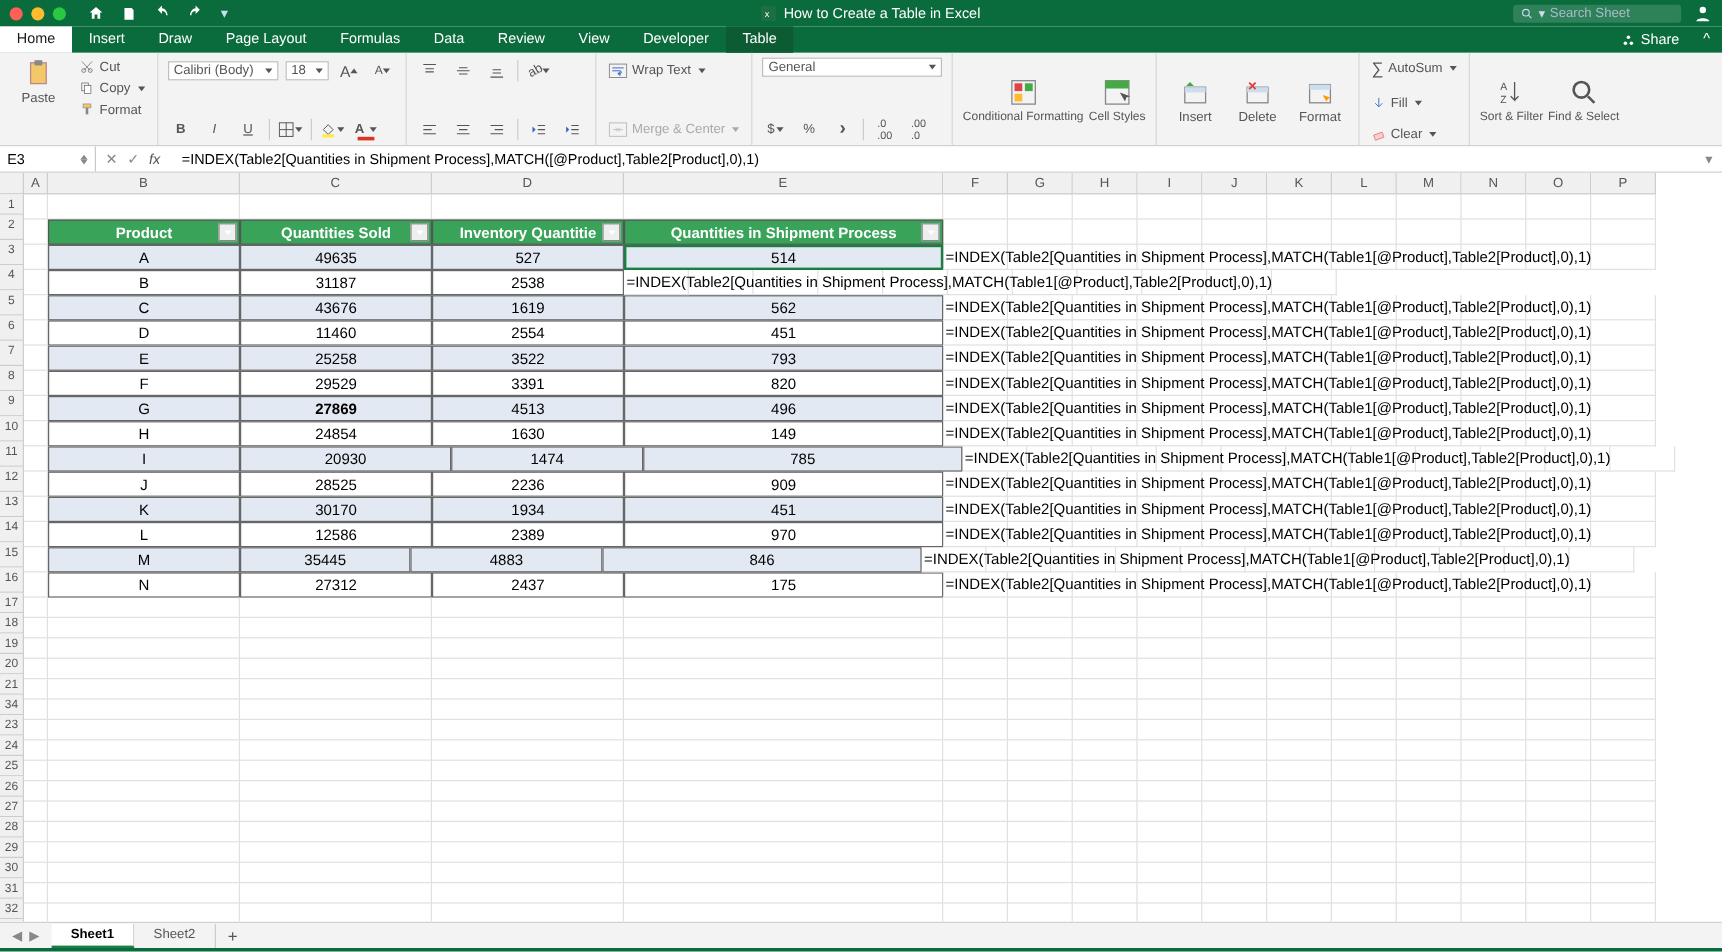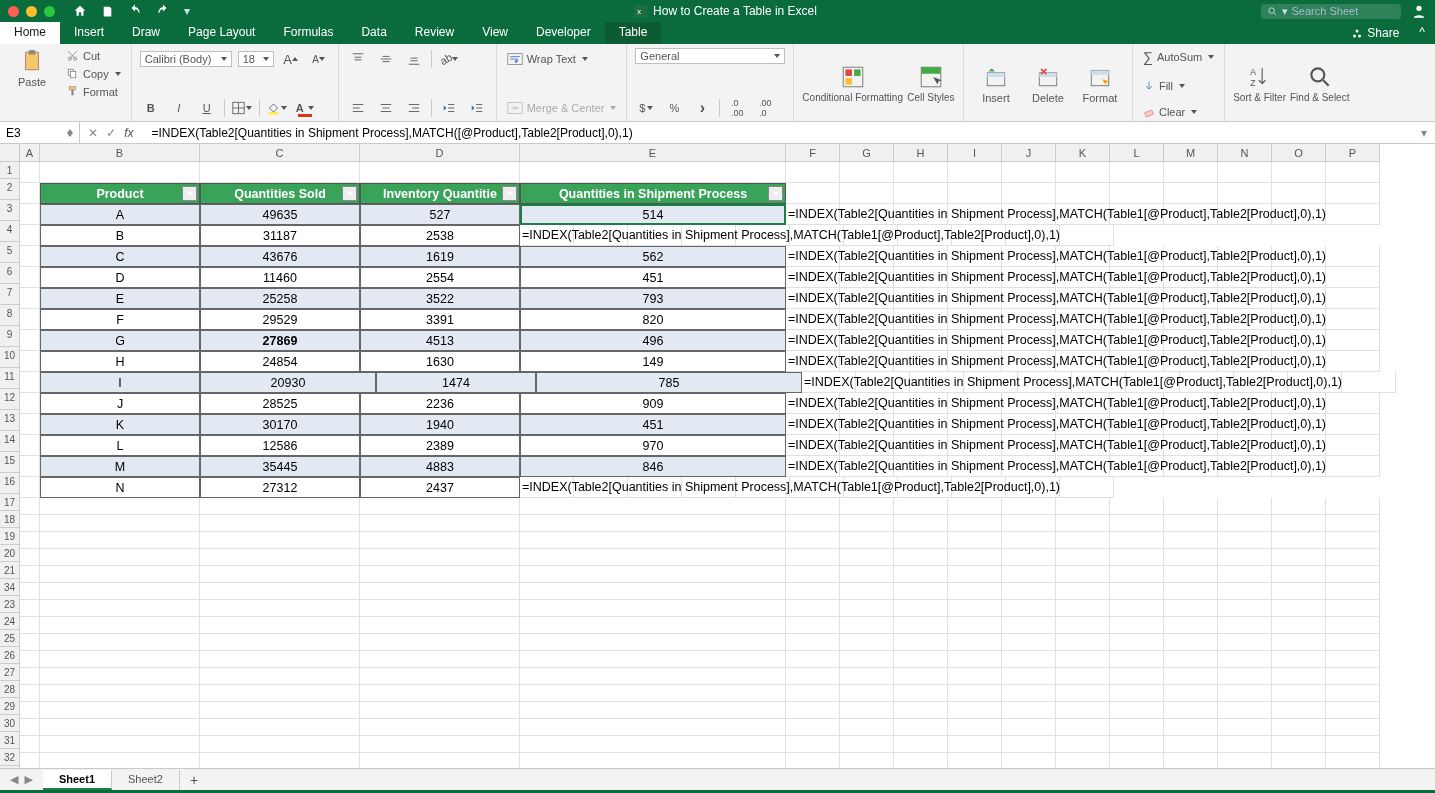--- a/index.html
+++ b/index.html
@@ -737,21 +737,21 @@
         <div class="cell" style="width: 54px;"></div>
         <div class="cell" style="width: 54px;"></div>
         <div class="cell" style="width: 54px;"></div>
         <div class="cell" style="width: 54px;"></div>
         <div class="cell" style="width: 54px;"></div>
       </div>
       <div class="row">
         <div class="cell" style="width: 20px;"></div>
         <div class="cell tcell tband" style="width: 160px;">K</div>
         <div class="cell tcell tband" style="width: 160px;">30170</div>
-        <div class="cell tcell tband" style="width: 160px;">1940</div>
+        <div class="cell tcell tband" style="width: 160px;">1934</div>
         <div class="cell tcell tband" style="width: 266px;">451</div>
         <div class="cell" style="width: 54px; overflow: visible; position: relative;">
           <span class="formtext" style="position: absolute; left: 2px; white-space: nowrap;">=INDEX(Table2[Quantities in Shipment Process],MATCH(Table1[@Product],Table2[Product],0),1)</span>
         </div>
         <div class="cell" style="width: 54px;"></div>
         <div class="cell" style="width: 54px;"></div>
         <div class="cell" style="width: 54px;"></div>
         <div class="cell" style="width: 54px;"></div>
         <div class="cell" style="width: 54px;"></div>
         <div class="cell" style="width: 54px;"></div>
@@ -776,21 +776,21 @@
         <div class="cell" style="width: 54px;"></div>
         <div class="cell" style="width: 54px;"></div>
         <div class="cell" style="width: 54px;"></div>
         <div class="cell" style="width: 54px;"></div>
         <div class="cell" style="width: 54px;"></div>
         <div class="cell" style="width: 54px;"></div>
       </div>
       <div class="row">
         <div class="cell" style="width: 20px;"></div>
         <div class="cell tcell tband" style="width: 160px;">M</div>
-        <div class="cell tcell tband" style="width: 160px;">35445</div>
+        <div class="cell tcell tband" style="width: 142px;">35445</div>
         <div class="cell tcell tband" style="width: 160px;">4883</div>
         <div class="cell tcell tband" style="width: 266px;">846</div>
         <div class="cell" style="width: 54px; overflow: visible; position: relative;">
           <span class="formtext" style="position: absolute; left: 2px; white-space: nowrap;">=INDEX(Table2[Quantities in Shipment Process],MATCH(Table1[@Product],Table2[Product],0),1)</span>
         </div>
         <div class="cell" style="width: 54px;"></div>
         <div class="cell" style="width: 54px;"></div>
         <div class="cell" style="width: 54px;"></div>
         <div class="cell" style="width: 54px;"></div>
         <div class="cell" style="width: 54px;"></div>
@@ -798,20 +798,21 @@
         <div class="cell" style="width: 54px;"></div>
         <div class="cell" style="width: 54px;"></div>
         <div class="cell" style="width: 54px;"></div>
         <div class="cell" style="width: 54px;"></div>
       </div>
       <div class="row">
         <div class="cell" style="width: 20px;"></div>
         <div class="cell tcell" style="width: 160px;">N</div>
         <div class="cell tcell" style="width: 160px;">27312</div>
         <div class="cell tcell" style="width: 160px;">2437</div>
+        <div class="cell tcell" style="width: 266px;">175</div>
         <div class="cell" style="width: 54px; overflow: visible; position: relative;">
           <span class="formtext" style="position: absolute; left: 2px; white-space: nowrap;">=INDEX(Table2[Quantities in Shipment Process],MATCH(Table1[@Product],Table2[Product],0),1)</span>
         </div>
         <div class="cell" style="width: 54px;"></div>
         <div class="cell" style="width: 54px;"></div>
         <div class="cell" style="width: 54px;"></div>
         <div class="cell" style="width: 54px;"></div>
         <div class="cell" style="width: 54px;"></div>
         <div class="cell" style="width: 54px;"></div>
         <div class="cell" style="width: 54px;"></div>

